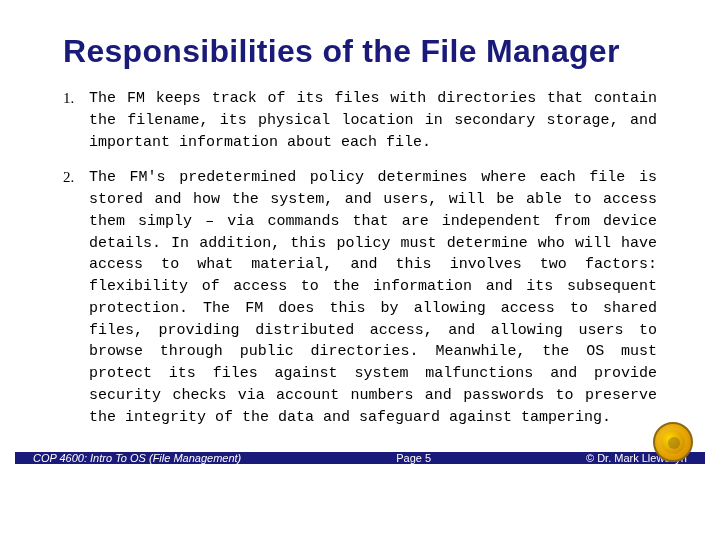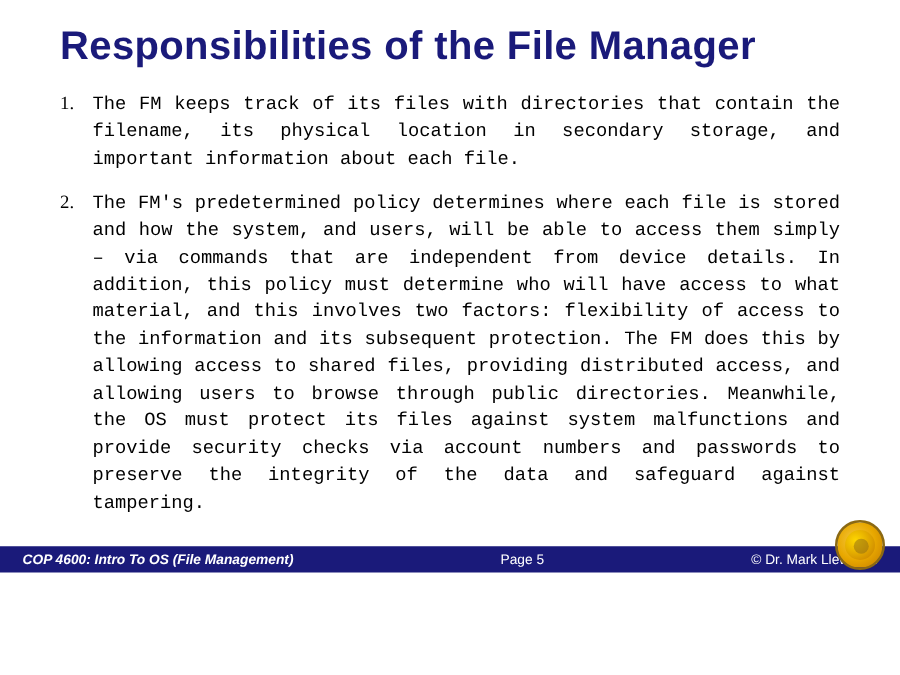--- a/index.html
+++ b/index.html
@@ -11,21 +11,21 @@
       font-family: 'Times New Roman', Times, serif;
       overflow: hidden;
     }
 
     .slide {
       width: 720px;
       height: 458px;
       background: #ffffff;
       display: flex;
       flex-direction: column;
-      padding: 0;
+      padding: 15px;
       position: relative;
     }
 
     .content-area {
       flex: 1;
       padding: 18px 48px 10px 48px;
       display: flex;
       flex-direction: column;
     }
 
@@ -71,21 +71,21 @@
       justify-content: space-between;
       padding: 0 18px;
       position: relative;
     }
 
     .footer-left {
       color: #ffffff;
       font-size: 11px;
       font-family: Arial, sans-serif;
       font-style: italic;
-      font-weight: bold;
+      font-weight: normal;
       text-align: center;
     }
 
     .footer-center {
       color: #ffffff;
       font-size: 11px;
       font-family: Arial, sans-serif;
     }
 
     .footer-right {

